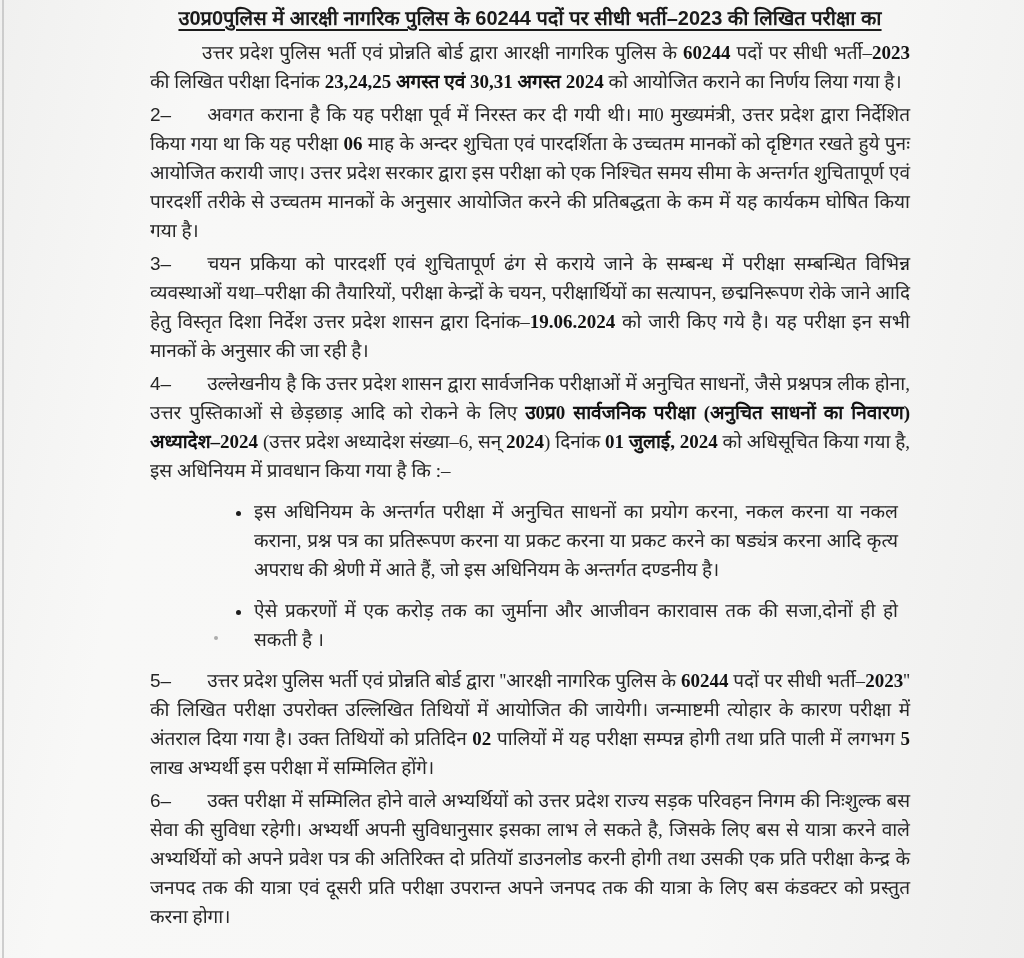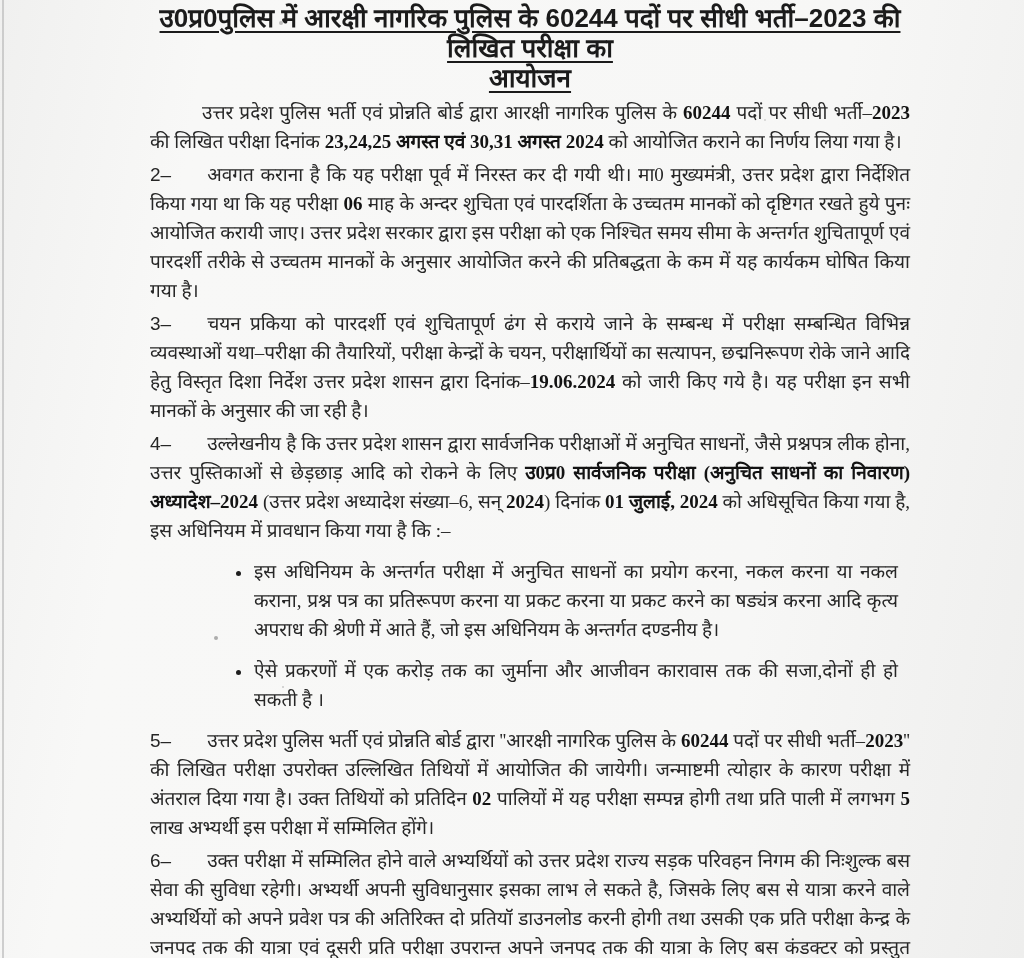--- a/index.html
+++ b/index.html
@@ -22,21 +22,21 @@
       160px 233px 0 0 rgba(90,90,90,.30),
       215px 637px 0 1px rgba(60,60,60,.40),
       282px 686px 0 0 rgba(90,90,90,.30),
       764px 119px 0 0 rgba(100,100,100,.25);
   }
   .content {
     position: absolute; left: 150px; top: 3px; width: 760px;
     font-size: 19px; line-height: 29px; text-align: justify;
   }
   .title {
-    margin: 0 0 5px 0; font-size: 26px; line-height: 30px;
+    margin: 0 0 5px 0; font-size: 20px; line-height: 30px;
     font-weight: 700; color: #1b1b1b; text-align: center;
   }
   .title-line { display: block; }
   .u { text-decoration: underline; text-underline-offset: 4px; text-decoration-thickness: 1.5px; }
   .paragraph { margin: 0 0 4px 0; }
   .indent-first { text-indent: 52px; }
   .num-gap { display: inline-block; width: 36px; }
   .seg { font-weight: 400; font-family: Liberation Serif, serif; }
   .bold { font-weight: 700; color: #131313; }
   .bullet-list { margin: 0 0 4px 0; padding-left: 90px; list-style: disc; }
@@ -45,21 +45,20 @@
 </style>
 </head>
 <body>
 
 <div class="page">
   <div class="edge"></div>
   <div class="specks"></div>
   <div class="content">
     <h1 class="title">
       <span class="title-line u">उ0प्र0पुलिस में आरक्षी नागरिक पुलिस के 60244 पदों पर सीधी भर्ती–2023 की लिखित परीक्षा का</span>
-      <span class="title-line"><span class="u">आयोजन</span></span>
     </h1>
 
   <p class="paragraph indent-first"><span class="seg">उत्तर प्रदेश पुलिस भर्ती एवं प्रोन्नति बोर्ड द्वारा आरक्षी नागरिक पुलिस के </span><span class="seg bold">60244</span><span class="seg"> पदों पर सीधी भर्ती–</span><span class="seg bold">2023</span><span class="seg"> की लिखित परीक्षा दिनांक </span><span class="seg bold">23,24,25 अगस्त एवं 30,31 अगस्त 2024</span><span class="seg"> को आयोजित कराने का निर्णय लिया गया है।</span></p>
       <p class="paragraph"><span class="num">2–</span><span class="num-gap"></span><span class="seg">अवगत कराना है कि यह परीक्षा पूर्व में निरस्त कर दी गयी थी। मा0 मुख्यमंत्री, उत्तर प्रदेश द्वारा निर्देशित किया गया था कि यह परीक्षा </span><span class="seg bold">06</span><span class="seg"> माह के अन्दर शुचिता एवं पारदर्शिता के उच्चतम मानकों को दृष्टिगत रखते हुये पुनः आयोजित करायी जाए। उत्तर प्रदेश सरकार द्वारा इस परीक्षा को एक निश्चित समय सीमा के अन्तर्गत शुचितापूर्ण एवं पारदर्शी तरीके से उच्चतम मानकों के अनुसार आयोजित करने की प्रतिबद्धता के कम में यह कार्यकम घोषित किया गया है।</span></p>
       <p class="paragraph"><span class="num">3–</span><span class="num-gap"></span><span class="seg">चयन प्रकिया को पारदर्शी एवं शुचितापूर्ण ढंग से कराये जाने के सम्बन्ध में परीक्षा सम्बन्धित विभिन्न व्यवस्थाओं यथा–परीक्षा की तैयारियों, परीक्षा केन्द्रों के चयन, परीक्षार्थियों का सत्यापन, छद्मनिरूपण रोके जाने आदि हेतु विस्तृत दिशा निर्देश उत्तर प्रदेश शासन द्वारा दिनांक–</span><span class="seg bold">19.06.2024</span><span class="seg"> को जारी किए गये है। यह परीक्षा इन सभी मानकों के अनुसार की जा रही है।</span></p>
       <p class="paragraph"><span class="num">4–</span><span class="num-gap"></span><span class="seg">उल्लेखनीय है कि उत्तर प्रदेश शासन द्वारा सार्वजनिक परीक्षाओं में अनुचित साधनों, जैसे प्रश्नपत्र लीक होना, उत्तर पुस्तिकाओं से छेड़छाड़ आदि को रोकने के लिए </span><span class="seg bold">उ0प्र0 सार्वजनिक परीक्षा (अनुचित साधनों का निवारण) अध्यादेश–2024</span><span class="seg"> (उत्तर प्रदेश अध्यादेश संख्या–6, सन् </span><span class="seg bold">2024</span><span class="seg">) दिनांक </span><span class="seg bold">01 जुलाई, 2024</span><span class="seg"> को अधिसूचित किया गया है, इस अधिनियम में प्रावधान किया गया है कि :–</span></p>
       <ul class="bullet-list">
         <li class="bullet-item"><span class="seg">इस अधिनियम के अन्तर्गत परीक्षा में अनुचित साधनों का प्रयोग करना, नकल करना या नकल कराना, प्रश्न पत्र का प्रतिरूपण करना या प्रकट करना या प्रकट करने का षड्यंत्र करना आदि कृत्य अपराध की श्रेणी में आते हैं, जो इस अधिनियम के अन्तर्गत दण्डनीय है।</span></li>
         <li class="bullet-item"><span class="seg">ऐसे प्रकरणों में एक करोड़ तक का जुर्माना और आजीवन कारावास तक की सजा,दोनों ही हो सकती है ।</span></li>
       </ul>

